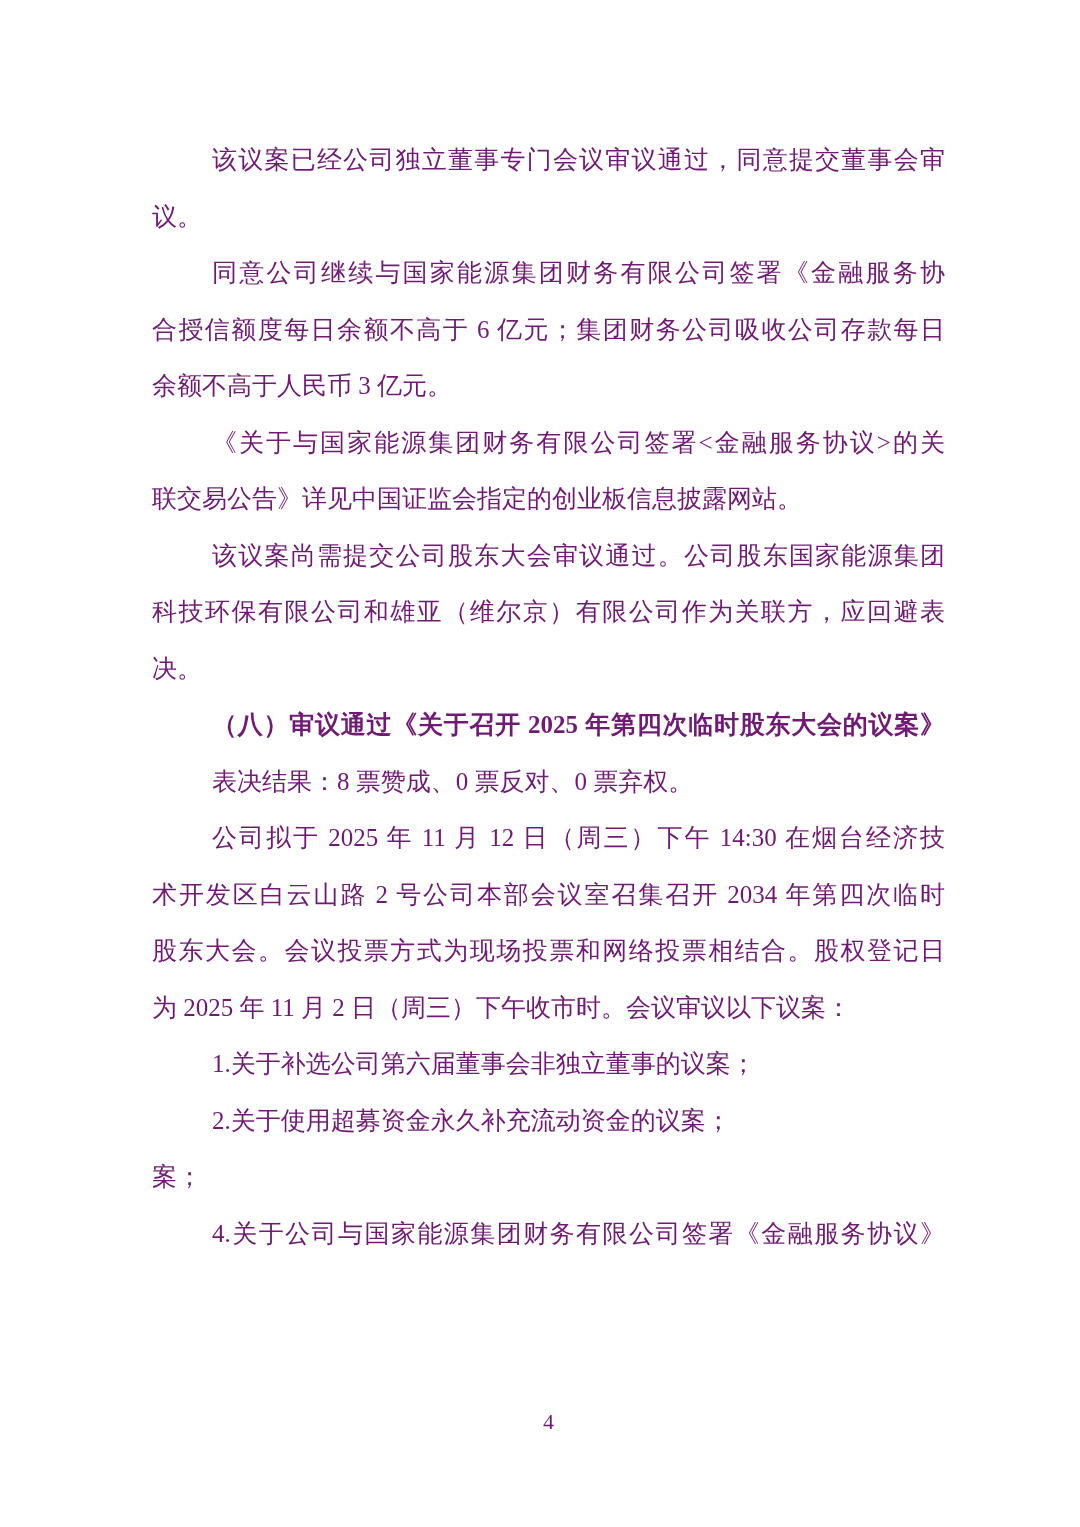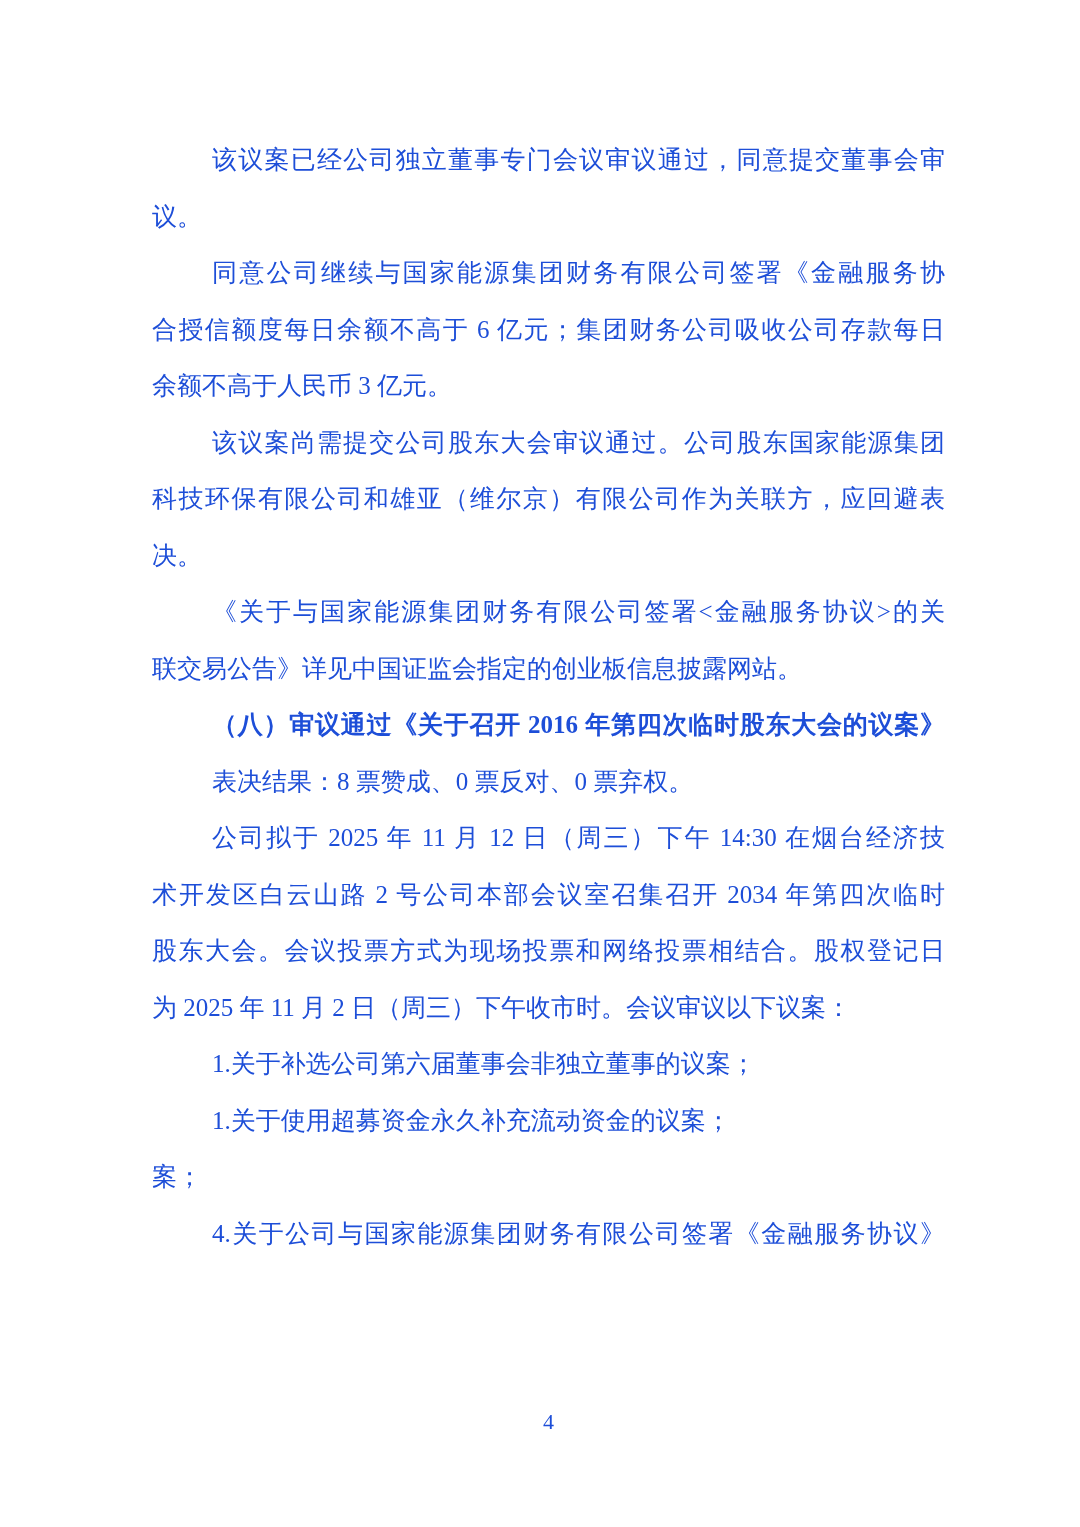--- a/index.html
+++ b/index.html
@@ -7,21 +7,21 @@
     padding: 0;
     background: #ffffff;
   }
   .page {
     position: relative;
     width: 1080px;
     height: 1527px;
     background: #ffffff;
     overflow: hidden;
     font-family: "Liberation Serif", "DejaVu Serif", serif;
-    color: #1d4ed8;
+    color: #701a75;
   }
   .content {
     position: absolute;
     left: 152px;
     top: 132px;
     width: 793px;
   }
   .paragraph {
     margin: 0;
     padding: 0;
@@ -61,45 +61,45 @@
       <div class="paragraph">
         <div class="line indent fill">该议案已经公司独立董事专门会议审议通过，同意提交董事会审</div>
         <div class="line">议。</div>
       </div>
       <div class="paragraph">
         <div class="line indent fill">同意公司继续与国家能源集团财务有限公司签署《金融服务协</div>
         <div class="line fill">合授信额度每日余额不高于 6 亿元；集团财务公司吸收公司存款每日</div>
         <div class="line">余额不高于人民币 3 亿元。</div>
       </div>
       <div class="paragraph">
+        <div class="line indent fill">《关于与国家能源集团财务有限公司签署&lt;金融服务协议&gt;的关</div>
+        <div class="line">联交易公告》详见中国证监会指定的创业板信息披露网站。</div>
+      </div>
+      <div class="paragraph">
         <div class="line indent fill">该议案尚需提交公司股东大会审议通过。公司股东国家能源集团</div>
         <div class="line fill">科技环保有限公司和雄亚（维尔京）有限公司作为关联方，应回避表</div>
         <div class="line">决。</div>
       </div>
-      <div class="paragraph">
-        <div class="line indent fill">《关于与国家能源集团财务有限公司签署&lt;金融服务协议&gt;的关</div>
-        <div class="line">联交易公告》详见中国证监会指定的创业板信息披露网站。</div>
-      </div>
       <div class="paragraph heading">
-        <div class="line indent fill">（八）审议通过《关于召开 2016 年第四次临时股东大会的议案》</div>
+        <div class="line indent fill">（八）审议通过《关于召开 2025 年第四次临时股东大会的议案》</div>
       </div>
       <div class="paragraph">
         <div class="line indent">表决结果：8 票赞成、0 票反对、0 票弃权。</div>
       </div>
       <div class="paragraph">
         <div class="line indent fill">公司拟于 2025 年 11 月 12 日（周三）下午 14:30 在烟台经济技</div>
         <div class="line fill">术开发区白云山路 2 号公司本部会议室召集召开 2034 年第四次临时</div>
         <div class="line fill">股东大会。会议投票方式为现场投票和网络投票相结合。股权登记日</div>
         <div class="line">为 2025 年 11 月 2 日（周三）下午收市时。会议审议以下议案：</div>
       </div>
       <div class="paragraph">
         <div class="line indent">1.关于补选公司第六届董事会非独立董事的议案；</div>
       </div>
       <div class="paragraph">
-        <div class="line indent">1.关于使用超募资金永久补充流动资金的议案；</div>
+        <div class="line indent">2.关于使用超募资金永久补充流动资金的议案；</div>
       </div>
       <div class="paragraph">
         <div class="line">案；</div>
       </div>
       <div class="paragraph">
         <div class="line indent fill">4.关于公司与国家能源集团财务有限公司签署《金融服务协议》</div>
       </div>
     </div>
   <div class="page-footer">4</div>
 </div>

